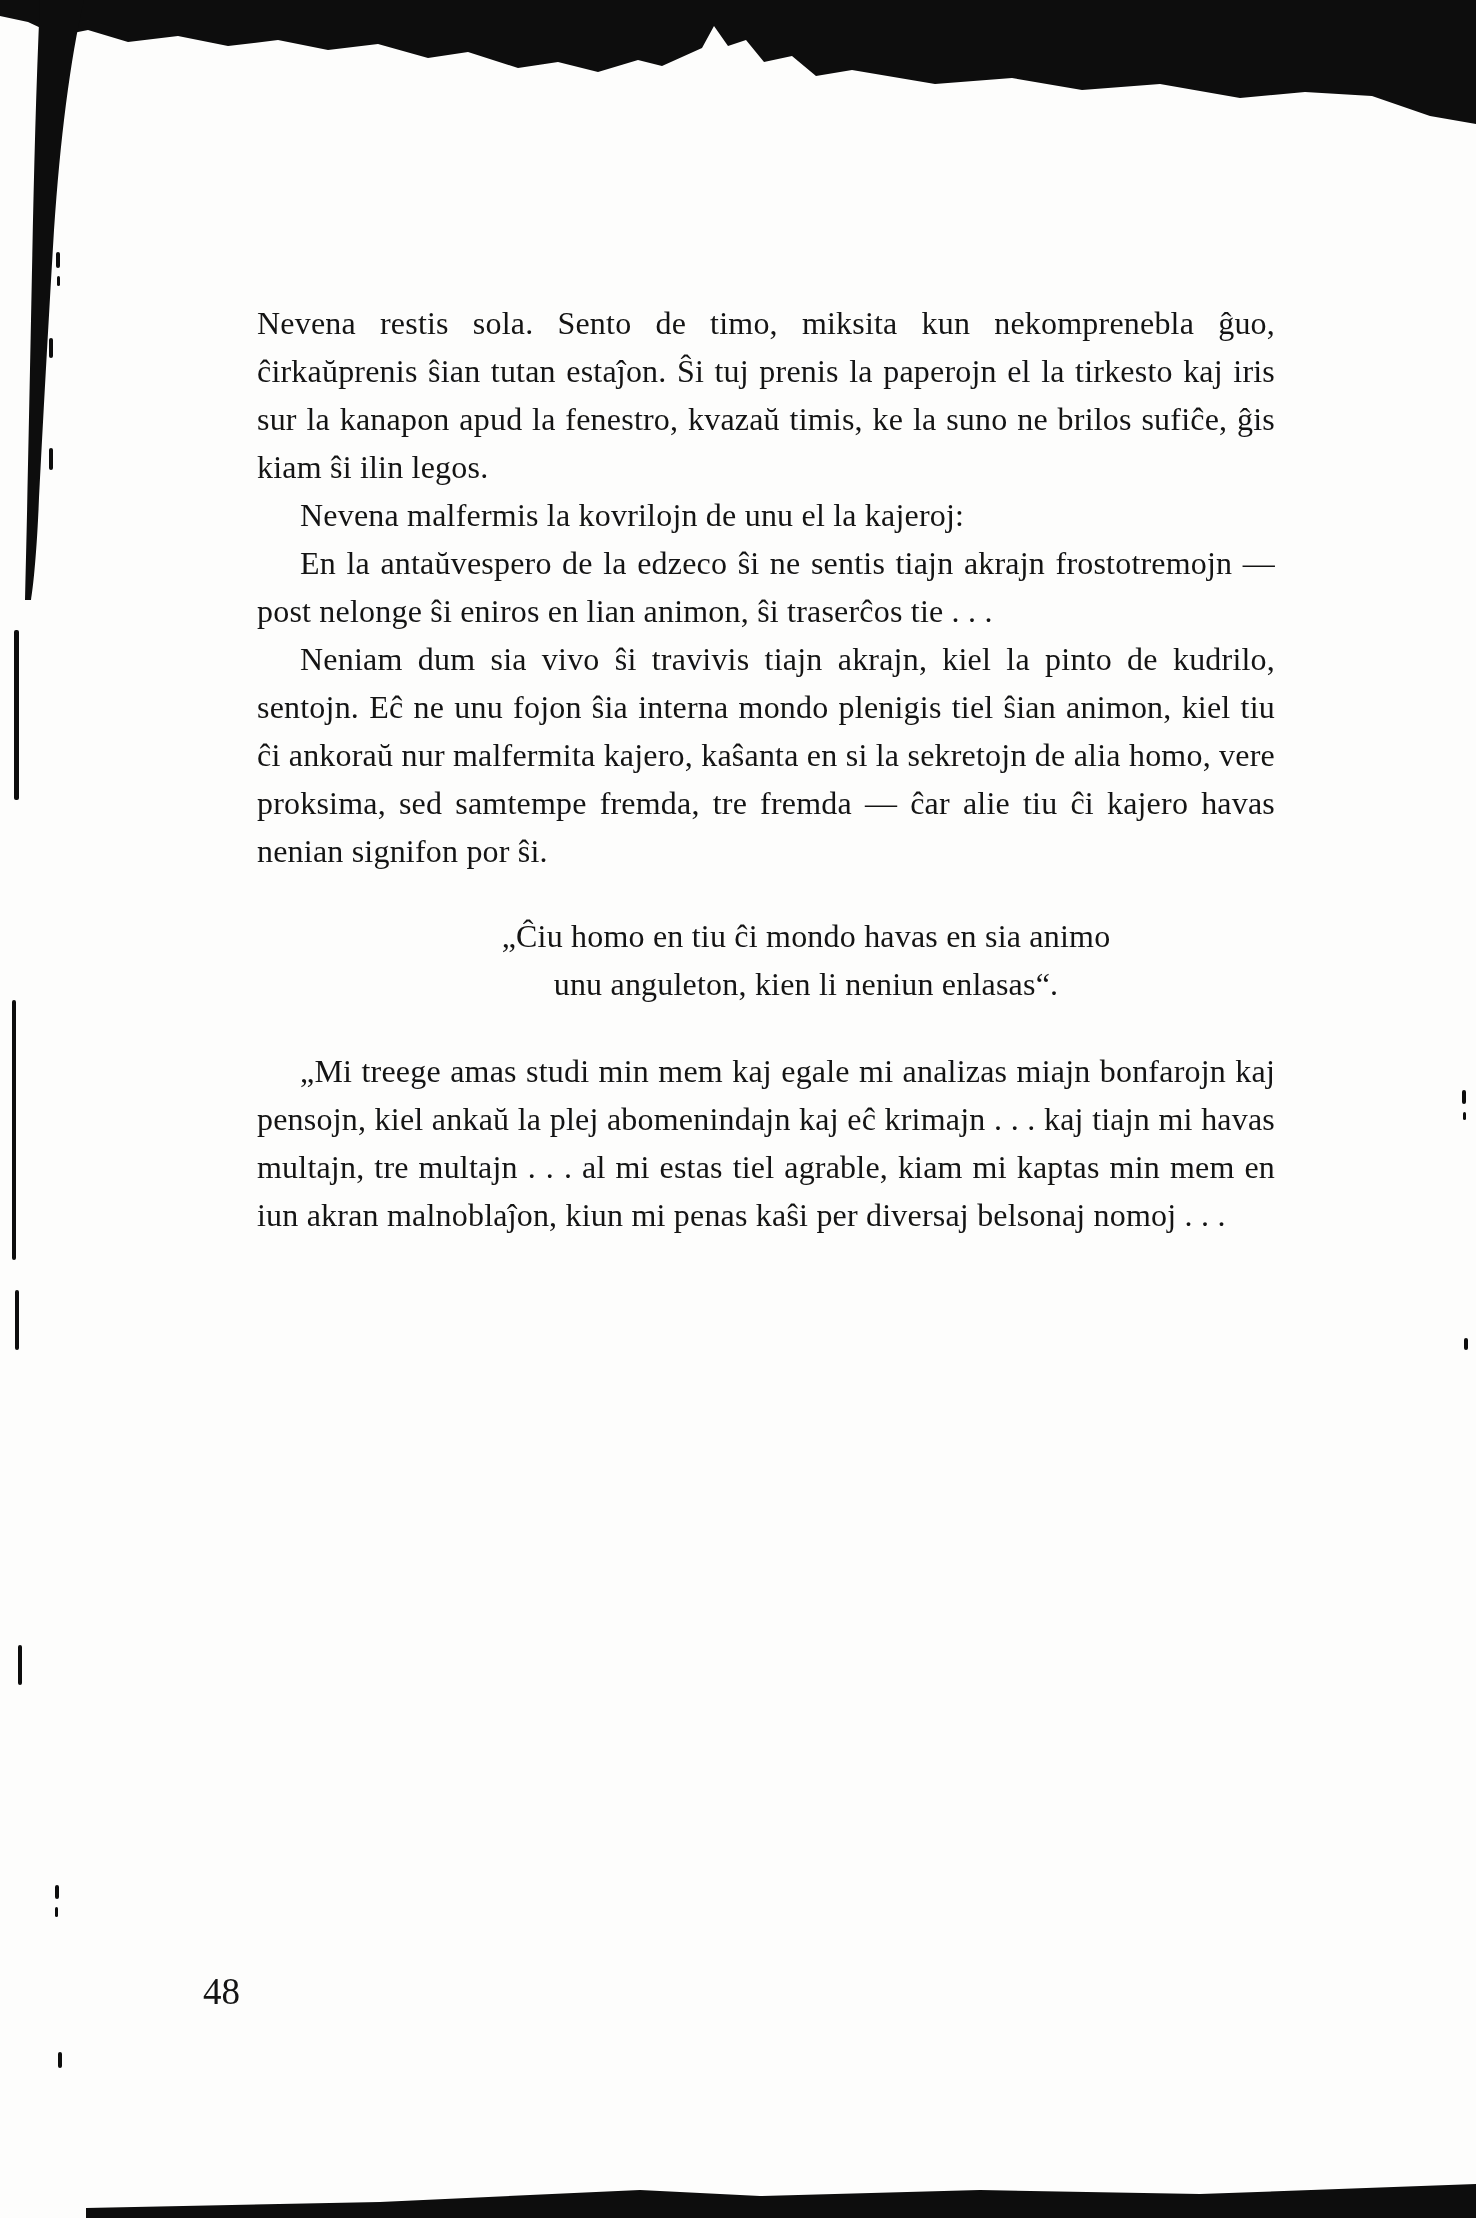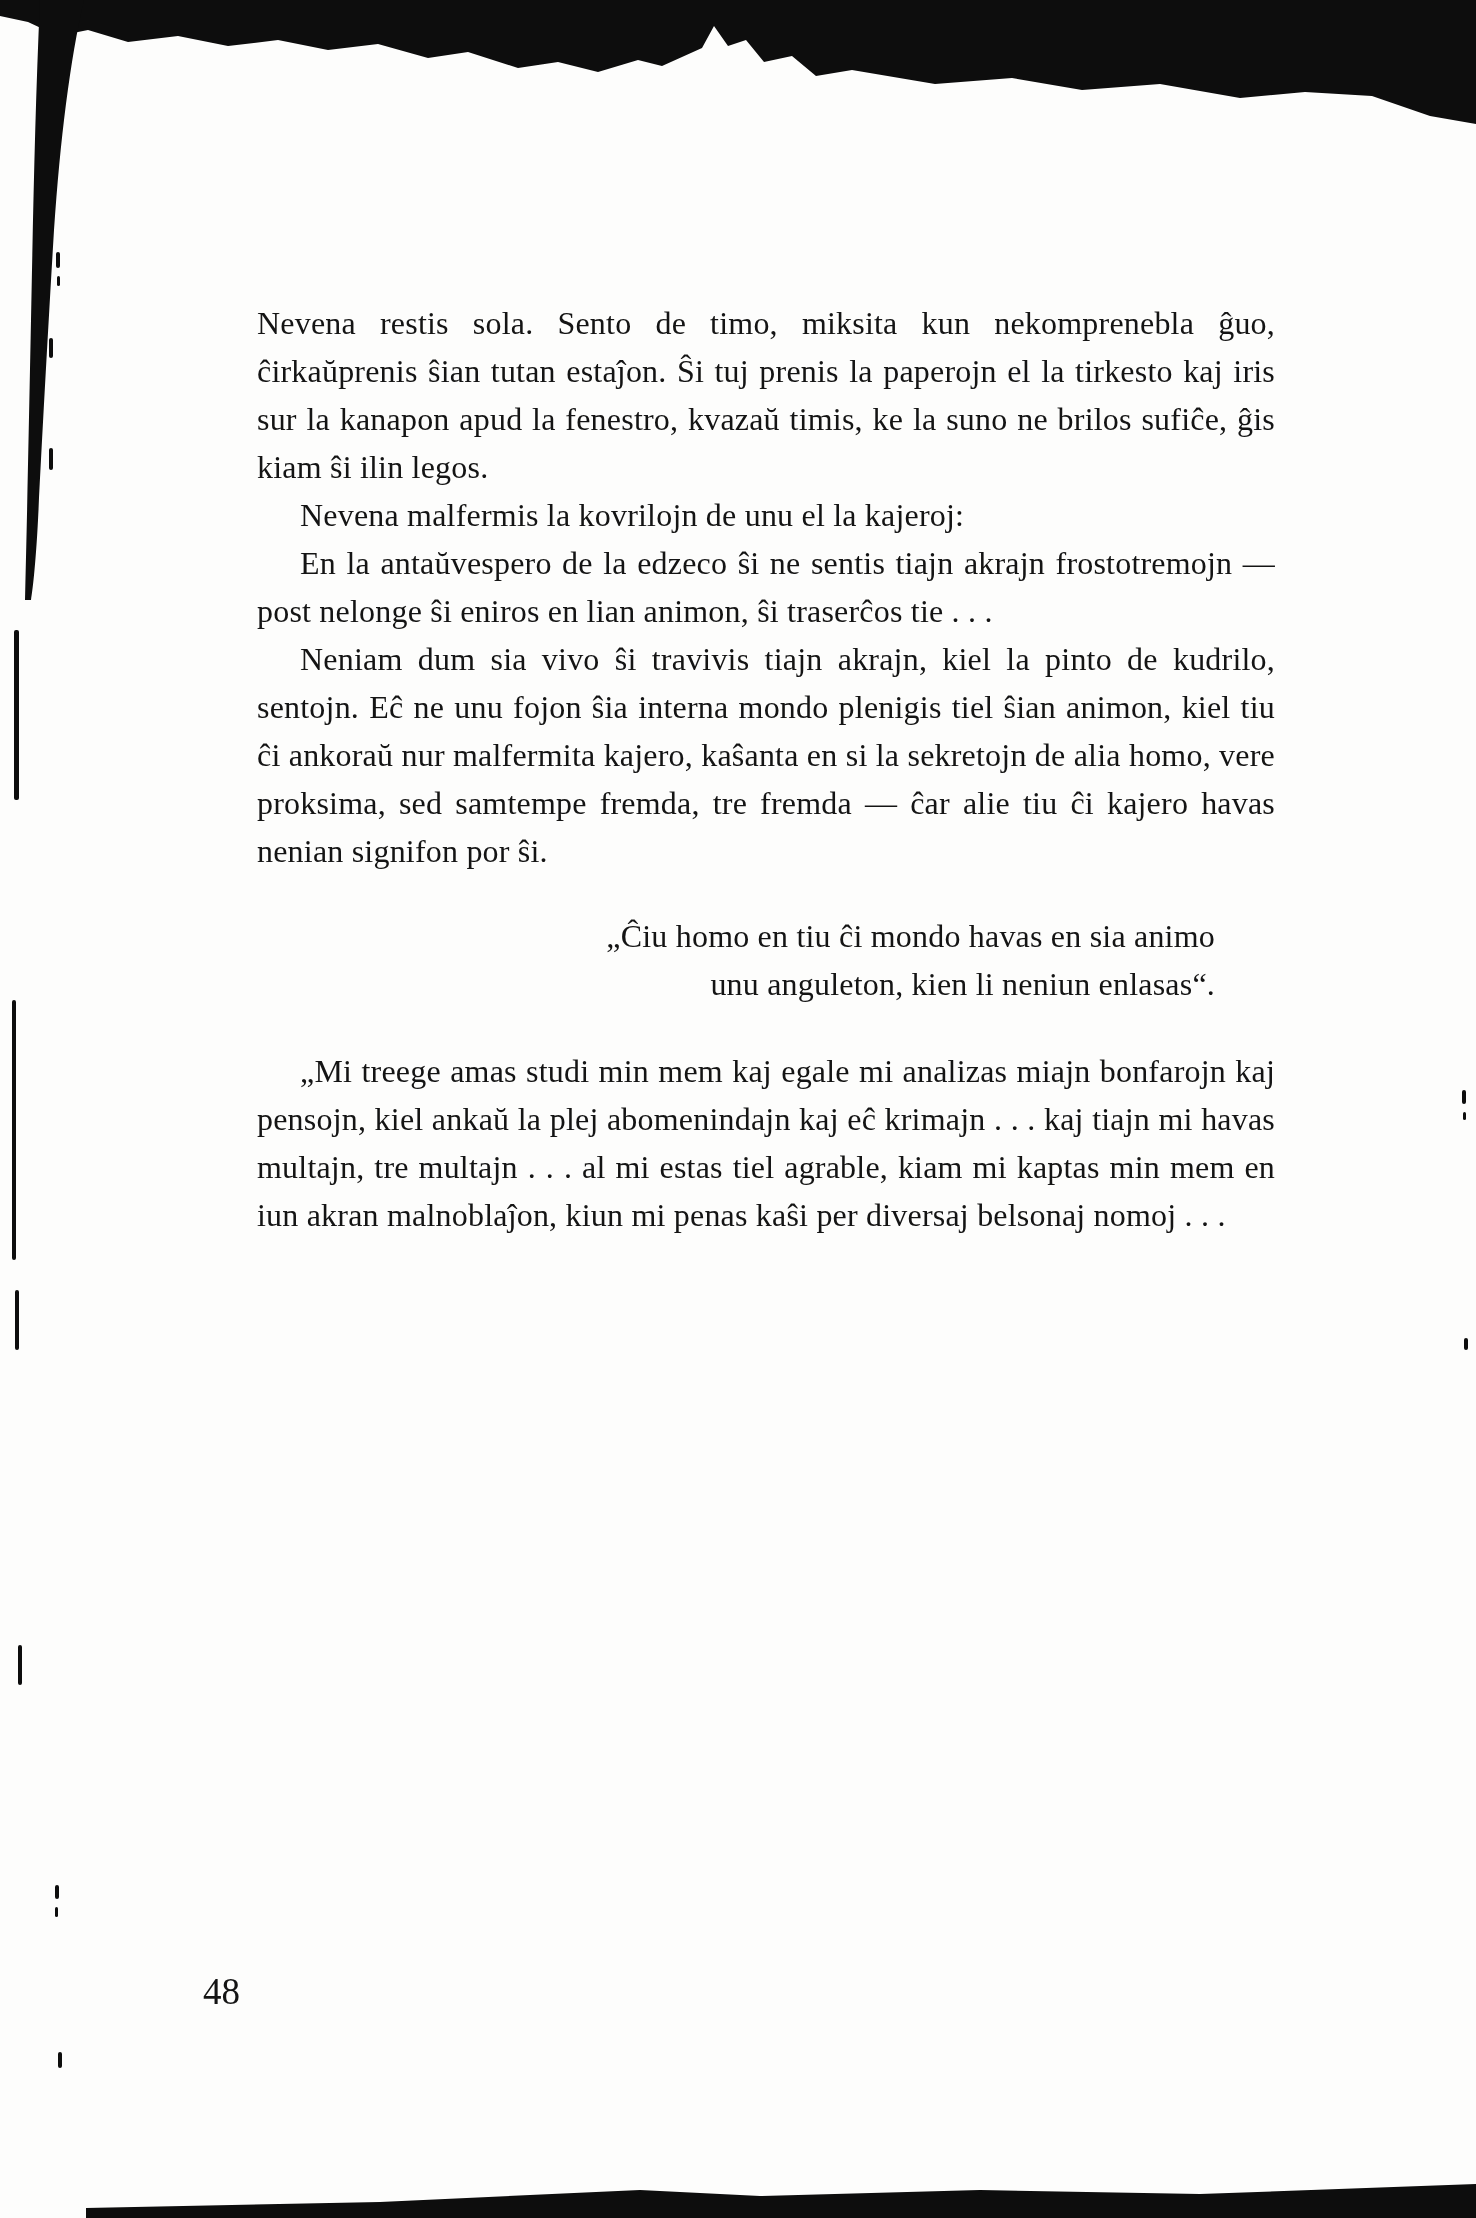--- a/index.html
+++ b/index.html
@@ -17,21 +17,21 @@
     left:237px;top:299px;width:1018px;
     font-size:32px;line-height:48px;
     text-align:justify;
     letter-spacing:0.2px;
     margin-left:20px;
   }
   .text-block p{margin:0;text-indent:43px;}
   .text-block p.no-indent{text-indent:0;}
   .quote-block{
     margin:37px 60px 39px 140px;
-    text-align:right;
+    text-align:center;
   }
   .quote-line{white-space:nowrap;}
   .page-number{
     position:absolute;left:203px;top:1924px;
     font-size:37px;line-height:48px;margin-top:44px;
   }
   .artifact{position:absolute;background:#0d0d0d;border-radius:2px;}
 </style>
 </head>
 <body>

